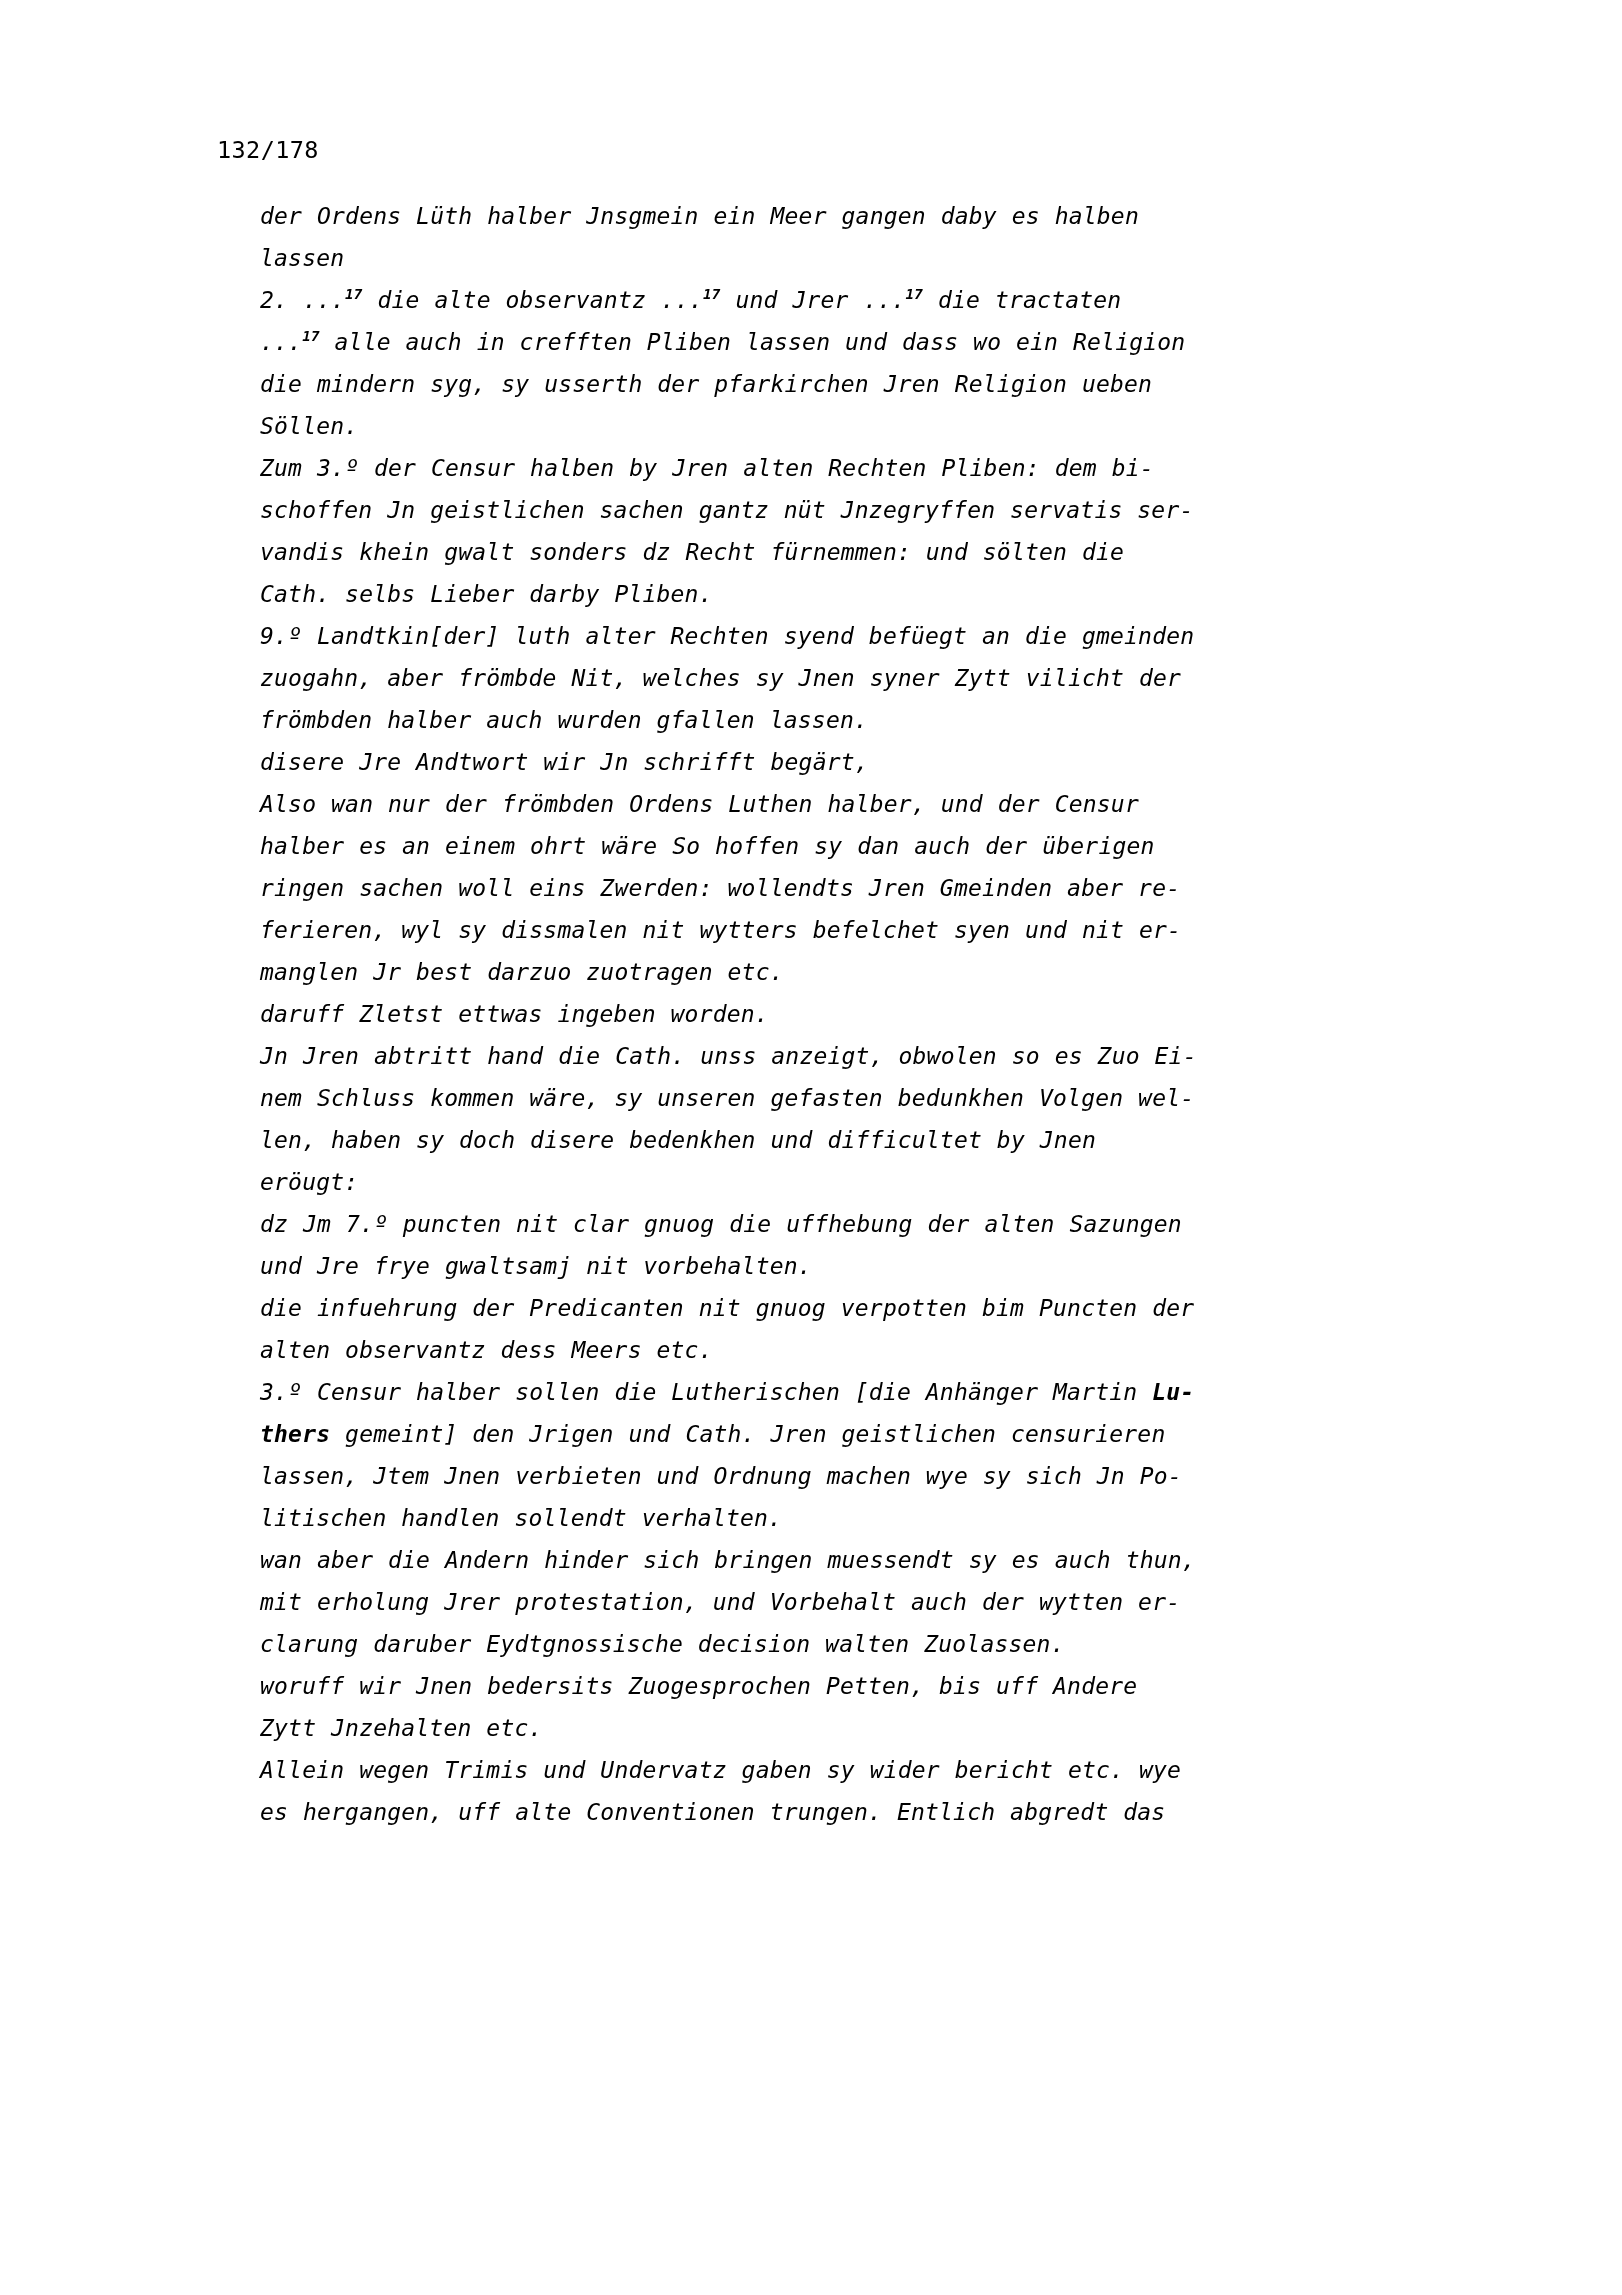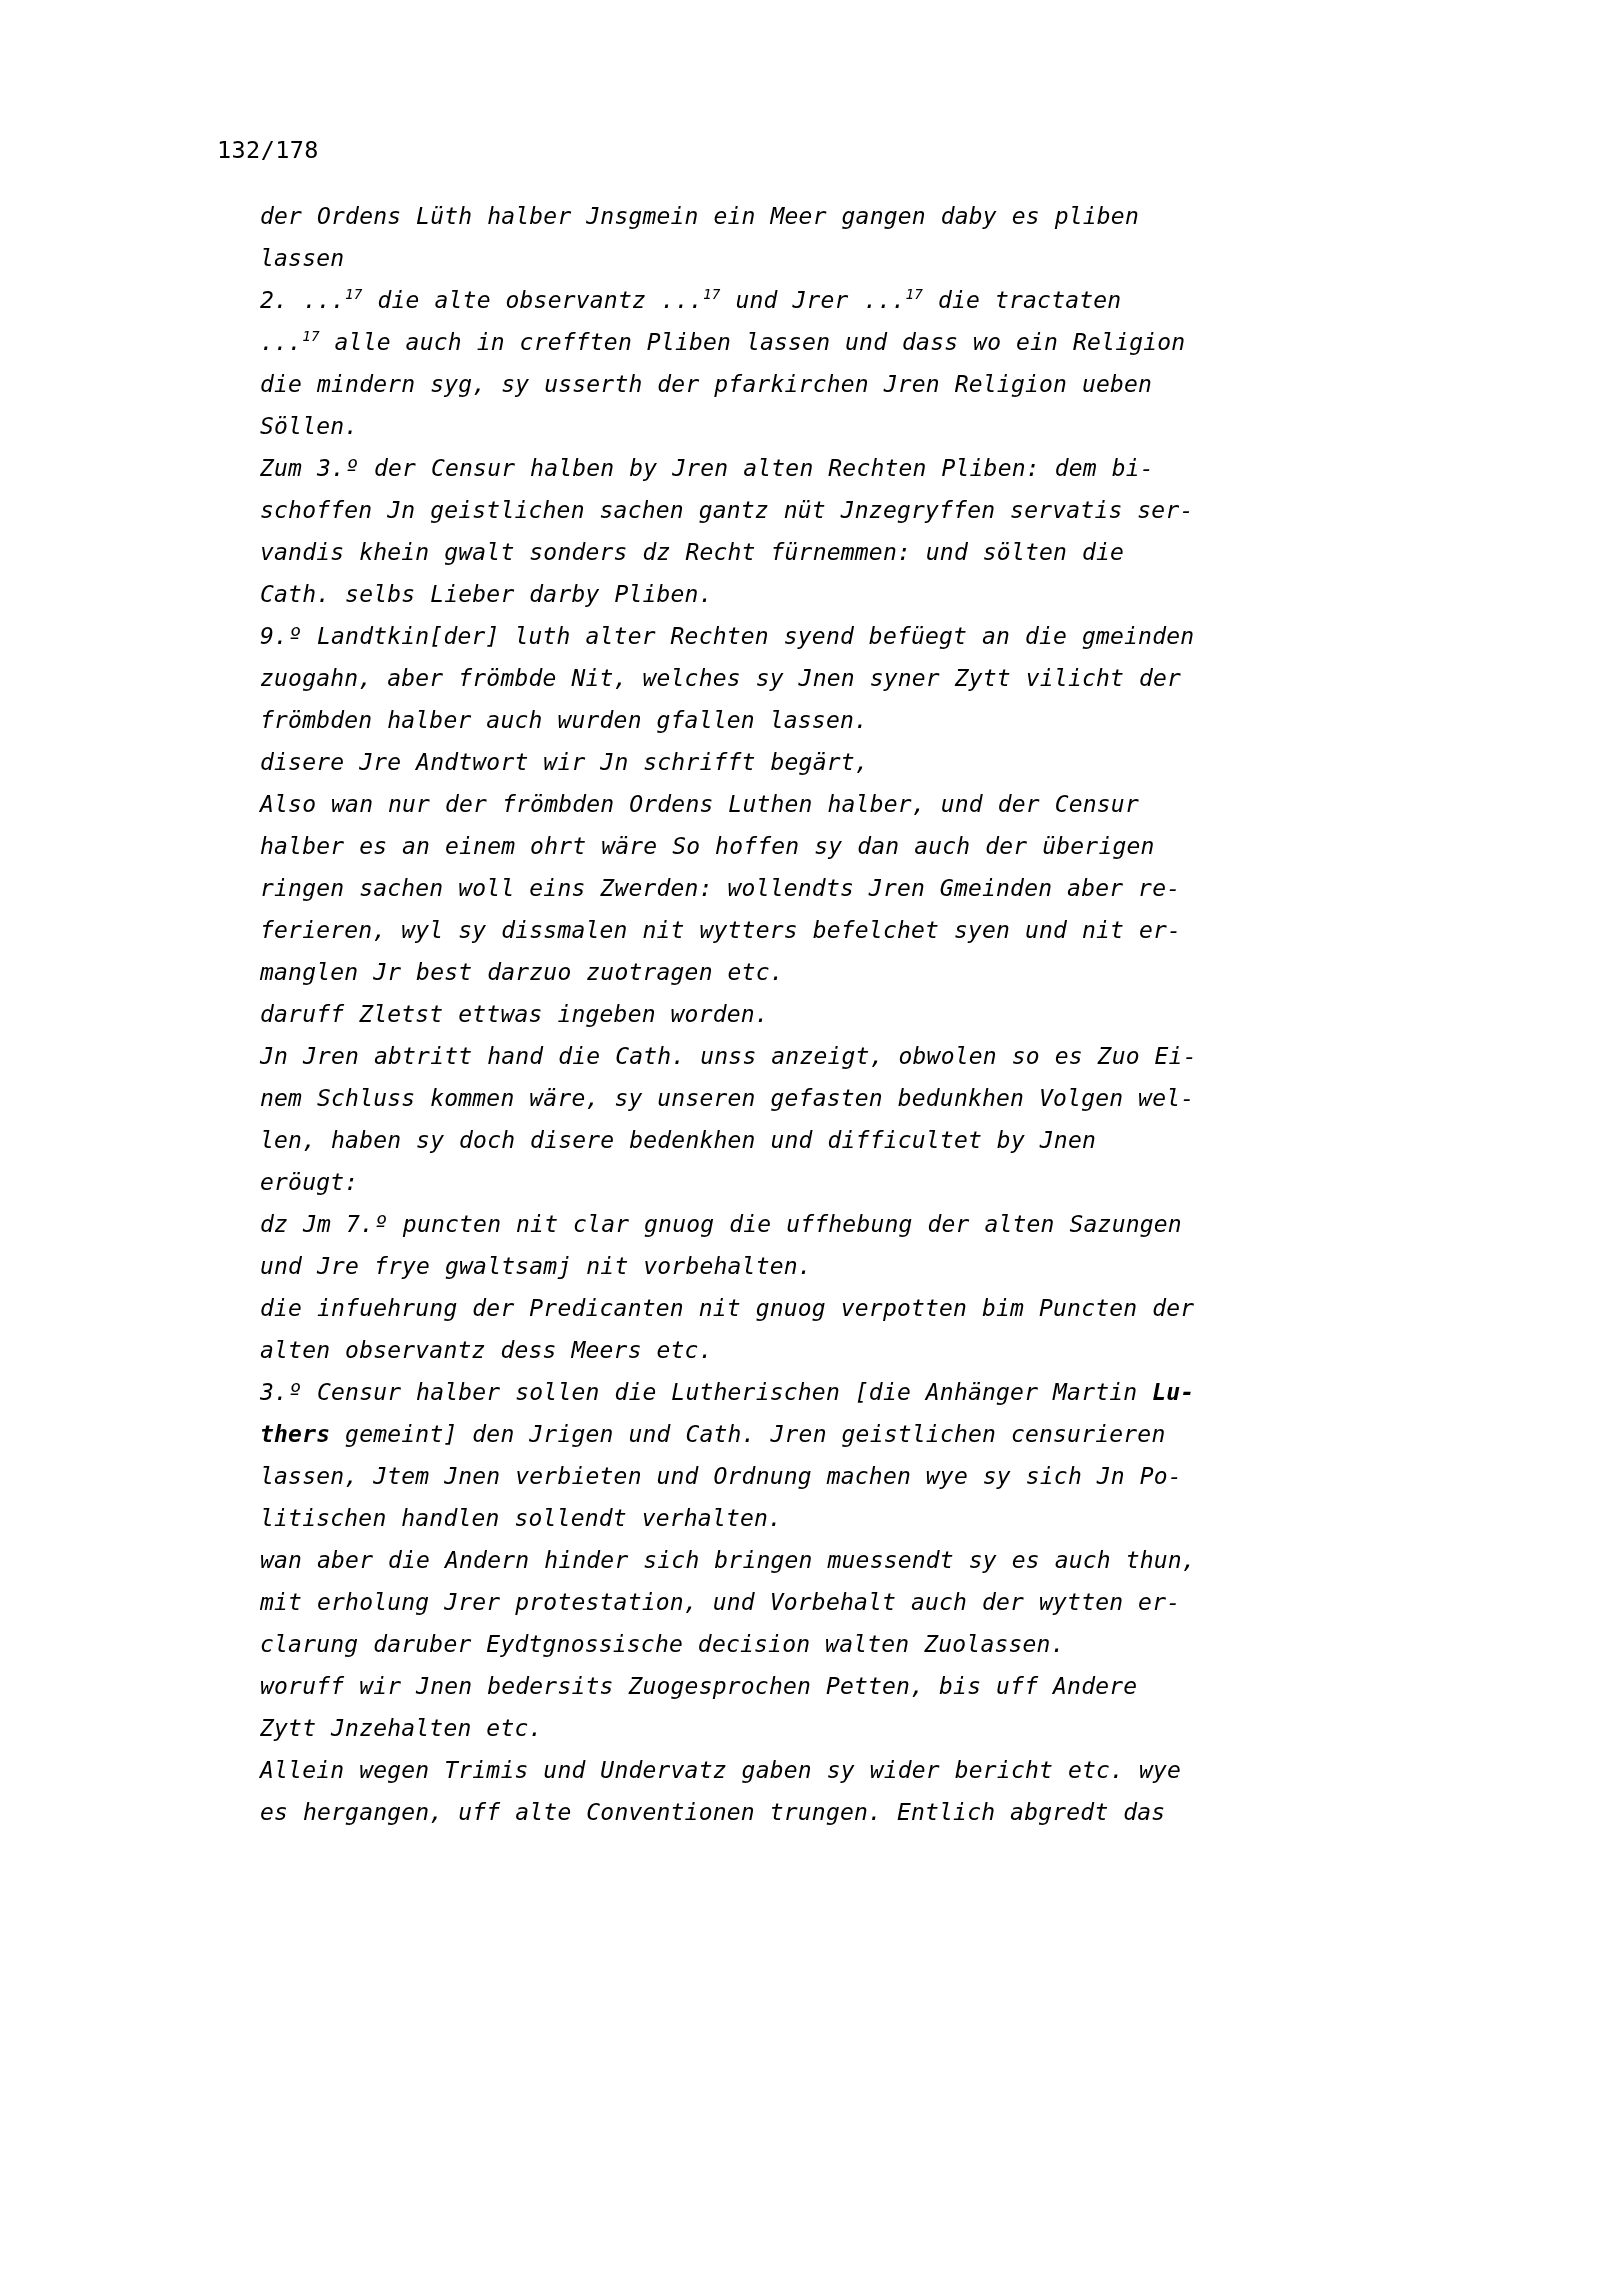--- a/index.html
+++ b/index.html
@@ -48,32 +48,33 @@
   }
   .para b {
     font-weight: bold;
     font-style: italic;
   }
   sup {
     font-size: 0.62em;
     vertical-align: super;
     line-height: 0;
     font-style: italic;
+    font-weight: bold;
   }
 </style>
 </head>
 <body>
 
 <div class="page">
 
   <div class="page-number">132/178</div>
 
   <div class="body-text">
 
-    <p class="para">der Ordens Lüth halber Jnsgmein ein Meer gangen daby es pliben
+    <p class="para">der Ordens Lüth halber Jnsgmein ein Meer gangen daby es halben
 lassen</p>
 
     <p class="para">2. ...<sup>17</sup> die alte observantz ...<sup>17</sup> und Jrer ...<sup>17</sup> die tractaten
 ...<sup>17</sup> alle auch in crefften Pliben lassen und dass wo ein Religion
 die mindern syg, sy usserth der pfarkirchen Jren Religion ueben
 Söllen.</p>
 
     <p class="para">Zum 3.º der Censur halben by Jren alten Rechten Pliben: dem bi-
 schoffen Jn geistlichen sachen gantz nüt Jnzegryffen servatis ser-
 vandis khein gwalt sonders dz Recht fürnemmen: und sölten die

